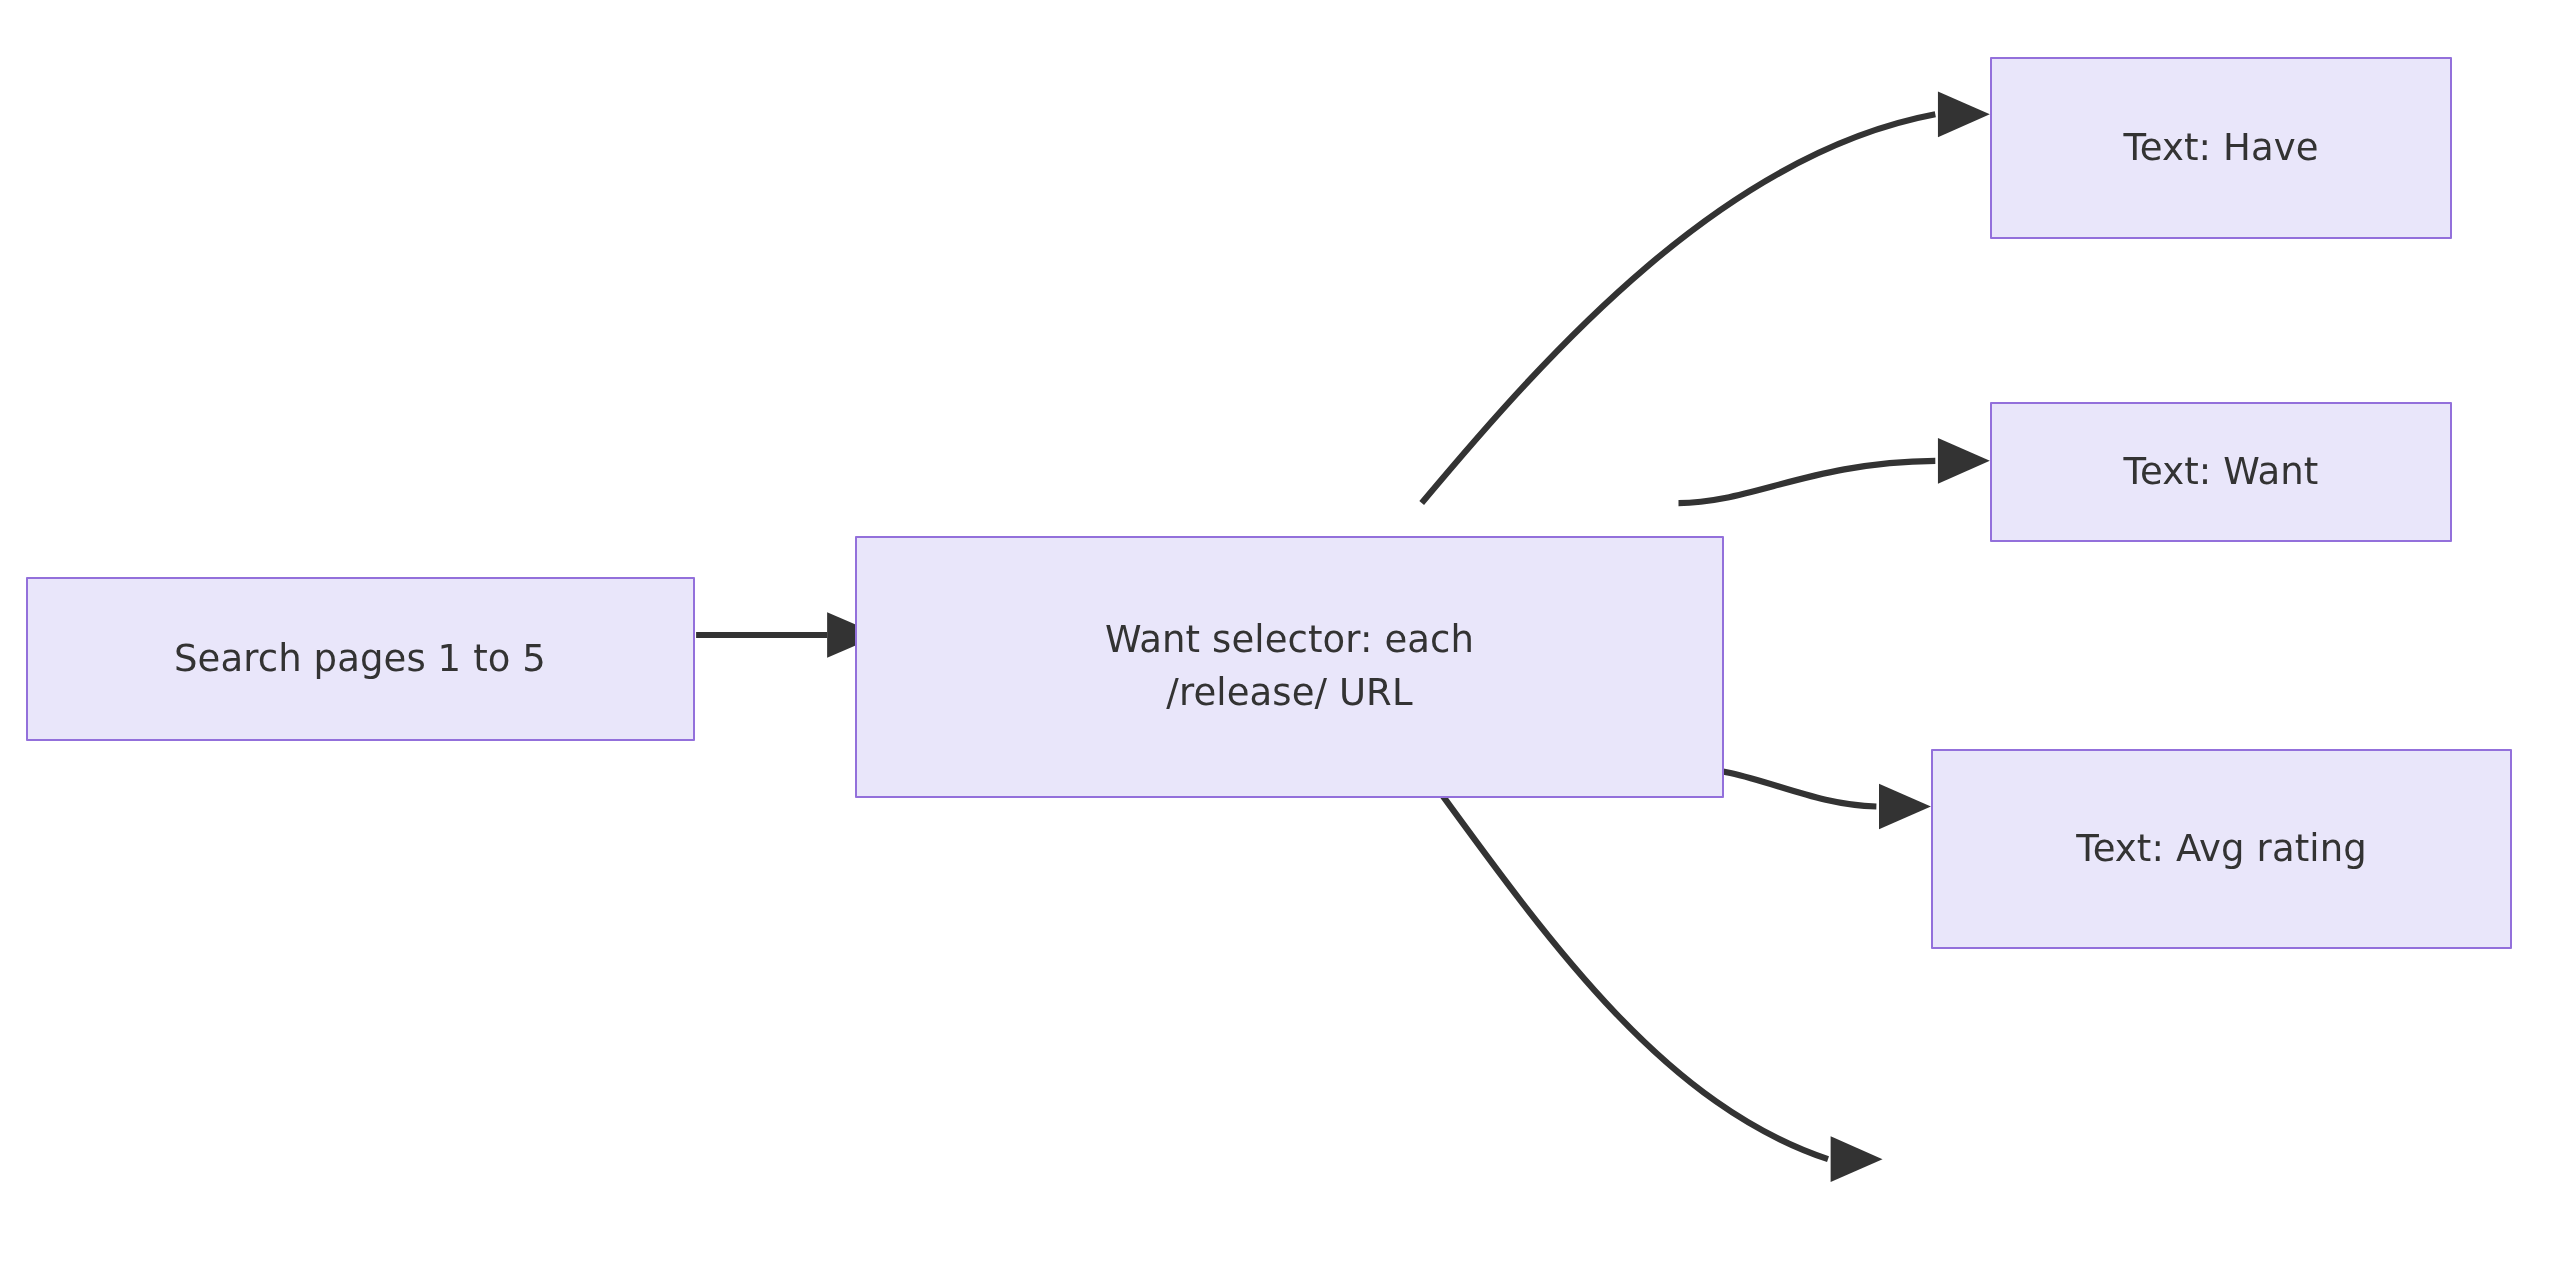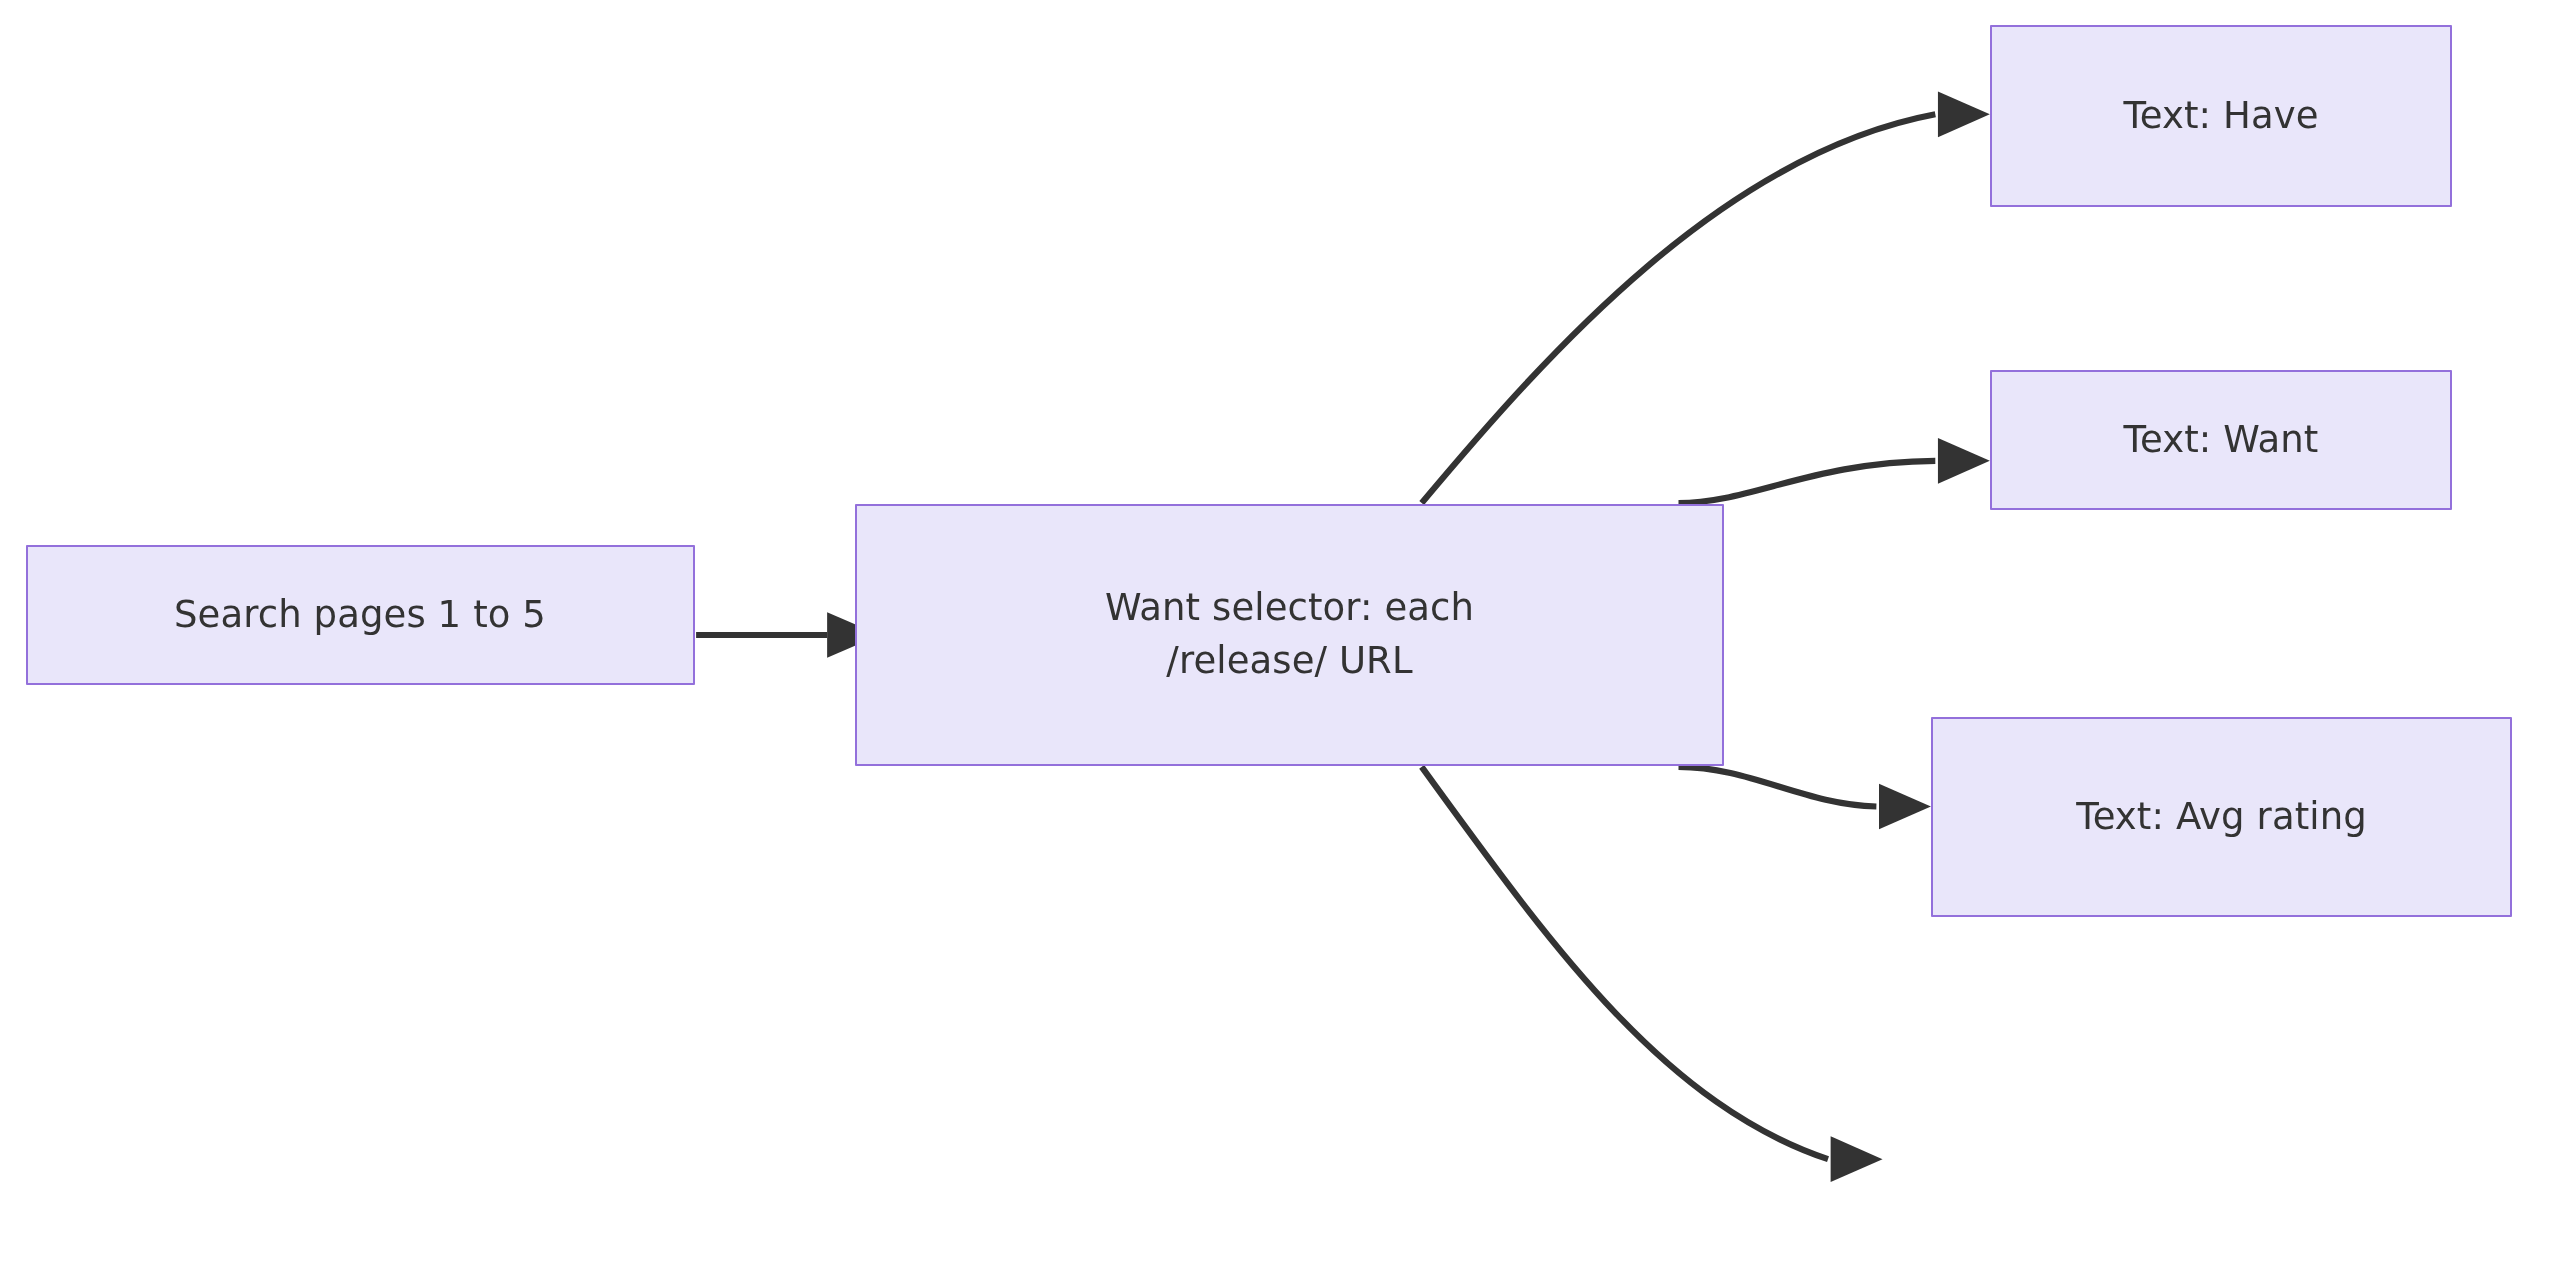--- a/index.html
+++ b/index.html
@@ -33,28 +33,29 @@
     display: flex;
     align-items: center;
     justify-content: center;
     text-align: center;
     color: #333333;
     font-family: "DejaVu Sans", "Liberation Sans", sans-serif;
     font-size: 37px;
     line-height: 1.42;
     font-weight: 400;
     letter-spacing: 0.1px;
+    margin-top: 32px;
   }
   .node .label {
     display: block;
     padding: 0 12.3px;
     white-space: pre-line;
   }
   
-  #node-search        { left: 25.5px;   top: 545px;  width: 669px;  height: 140px; }
+  #node-search        { left: 25.5px;   top: 545px;  width: 669px;  height: 164px; }
   #node-linkselector  { left: 855px;  top: 504px;  width: 869px;  height: 262px; }
   #node-have          { left: 1990px; top: 25px;   width: 462px;  height: 182px; }
   #node-want          { left: 1990px; top: 370px;  width: 462px;  height: 140px; }
   #node-avgrating     { left: 1931px; top: 717px;  width: 581px;  height: 200px; }
   #node-ratingscount  { left: 1883px; top: 1063px; width: 682px;  height: 185px; }
 
   .edge-path {
     fill: none;
     stroke: #333333;
     stroke-width: 7;

